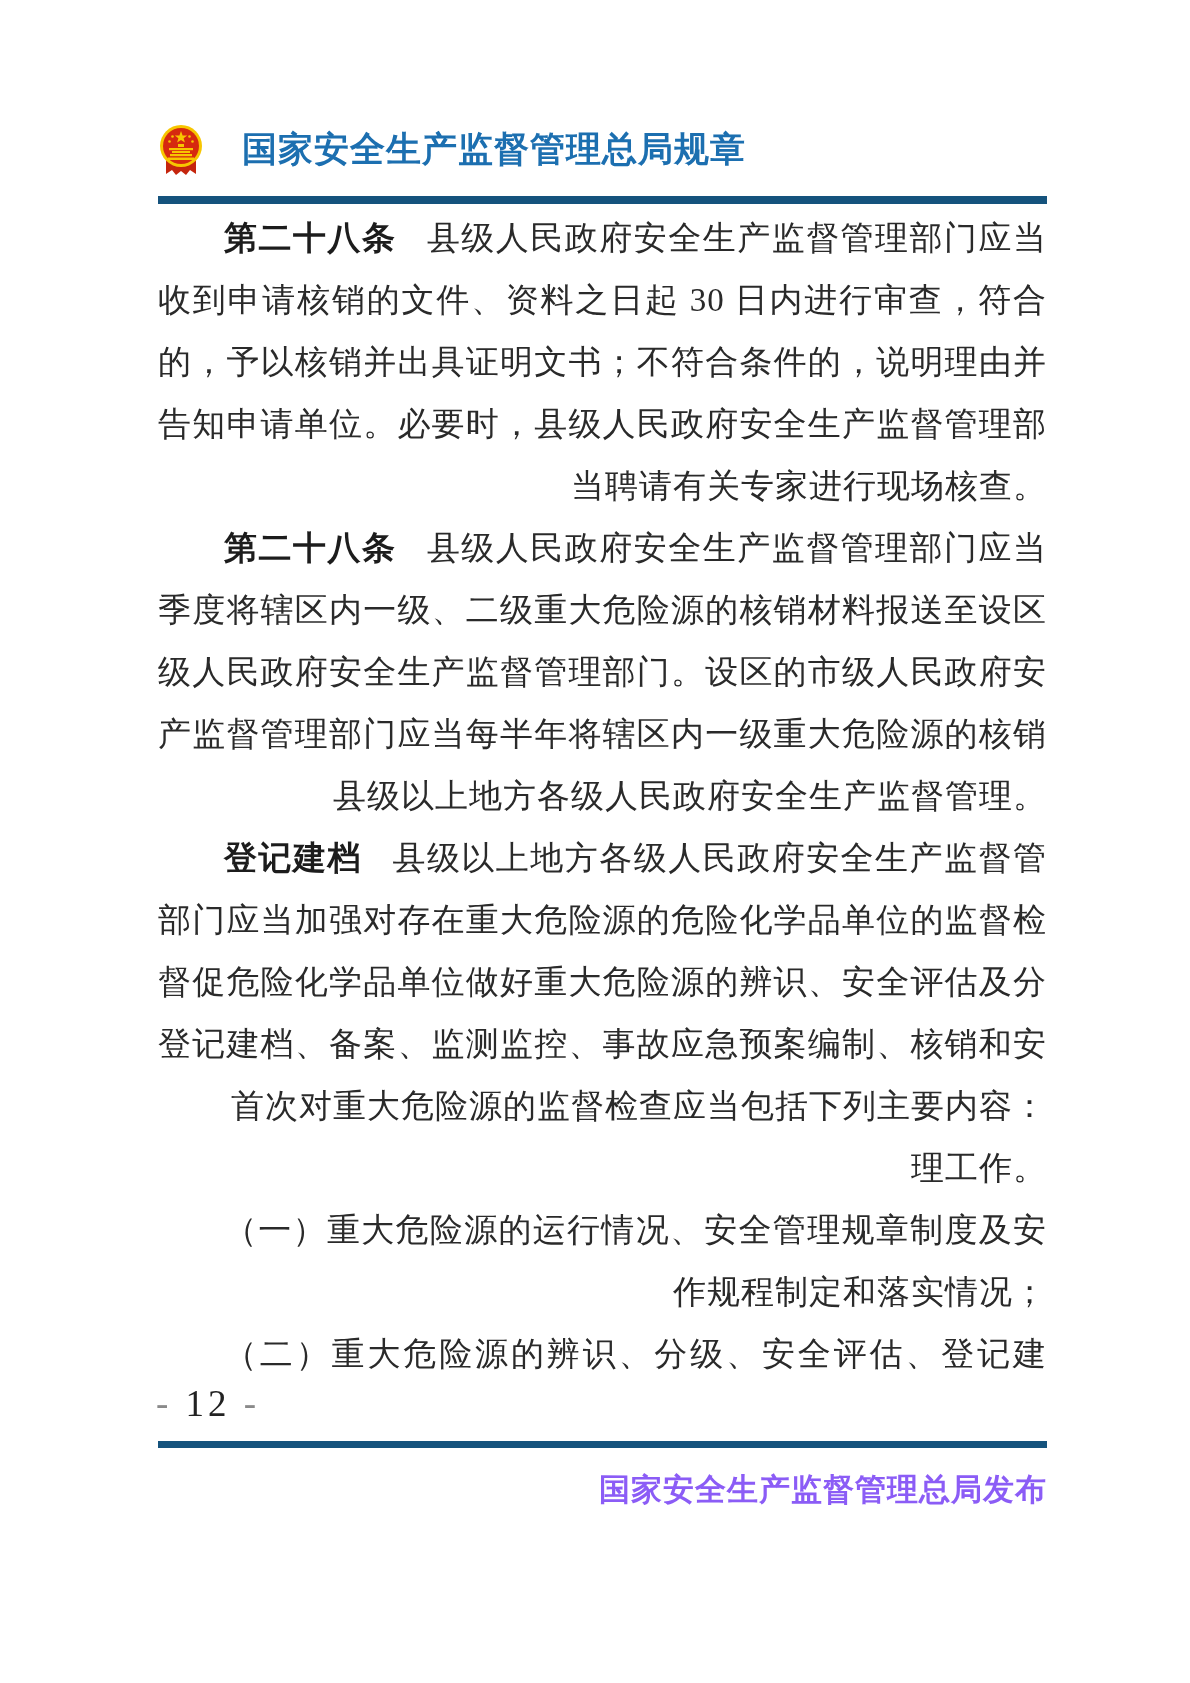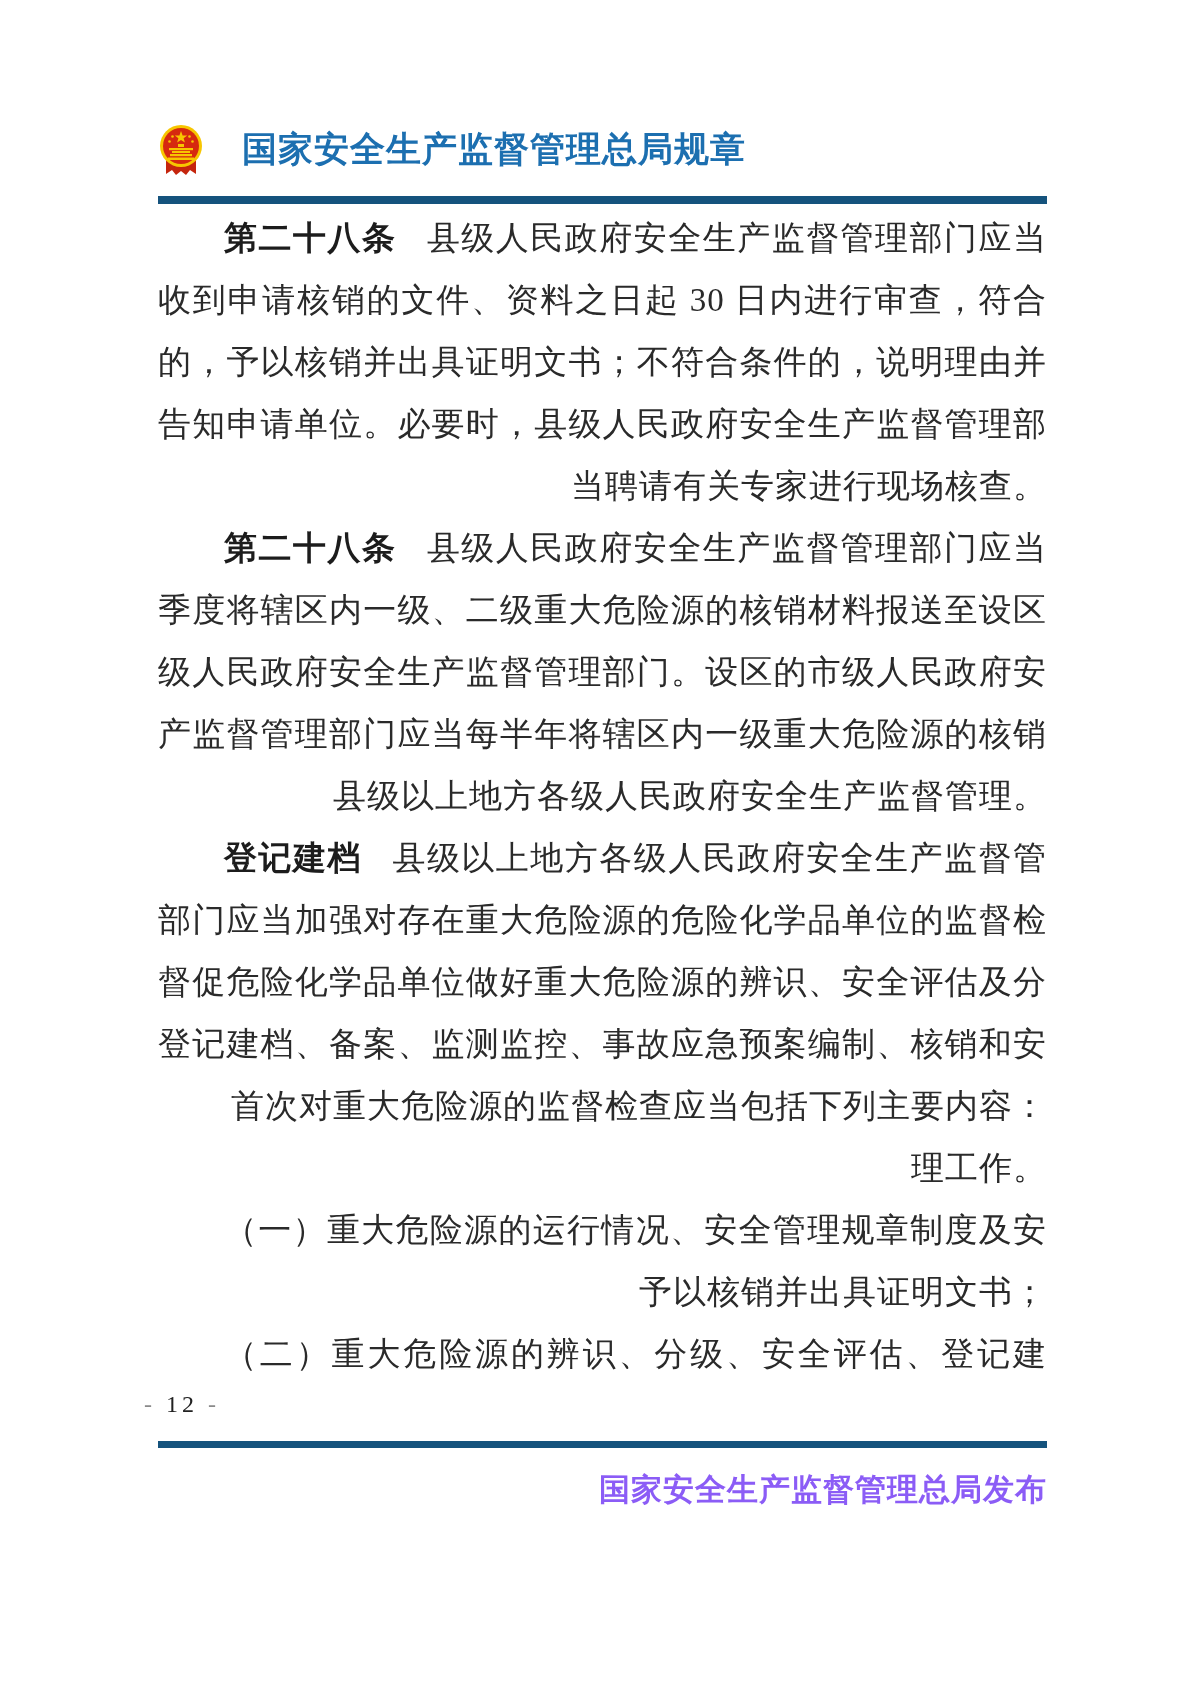--- a/index.html
+++ b/index.html
@@ -65,25 +65,25 @@
   }
   .line.indent { padding-left: 66px; }
   .article-no {
     font-weight: 700;
     font-family: Liberation Mono, monospace;
     color: #1c1c1c;
   }
   .label-gap { display: inline-block; width: 30px; }
   .page-number {
     position: absolute;
-    left: 144px;
+    left: 156px;
     top: 1384px;
     height: 40px;
     line-height: 40px;
-    font-size: 24px;
+    font-size: 37px;
     color: #222222;
     letter-spacing: 4px;
   }
   .page-number .dash { color: #8a8a8a; }
   .footer-rule {
     position: absolute;
     left: 158px;
     top: 1441px;
     width: 889px;
     height: 7px;
@@ -142,21 +142,21 @@
       <div class="line fill"><span>级人民政府安全生产监督管理部门。设区的市级人民政府安全生</span></div>
       <div class="line fill"><span>产监督管理部门应当每半年将辖区内一级重大危险源的核销材</span></div>
       <div class="line"><span>县级以上地方各级人民政府安全生产监督管理。</span></div>
       <div class="line fill indent"><span class="article-no">登记建档</span><span class="label-gap"></span><span>县级以上地方各级人民政府安全生产监督管理</span></div>
       <div class="line fill"><span>部门应当加强对存在重大危险源的危险化学品单位的监督检查，</span></div>
       <div class="line fill"><span>督促危险化学品单位做好重大危险源的辨识、安全评估及分级、</span></div>
       <div class="line fill"><span>登记建档、备案、监测监控、事故应急预案编制、核销和安全管</span></div>
       <div class="line indent"><span>首次对重大危险源的监督检查应当包括下列主要内容：</span></div>
       <div class="line"><span>理工作。</span></div>
       <div class="line fill indent"><span>（一）重大危险源的运行情况、安全管理规章制度及安全操</span></div>
-      <div class="line"><span>予以核销并出具证明文书；</span></div>
+      <div class="line"><span>作规程制定和落实情况；</span></div>
       <div class="line fill indent"><span>（二）重大危险源的辨识、分级、安全评估、登记建档、备</span></div>
     </div>
 
   <div class="page-number"><span class="dash">-</span> <span>12</span> <span class="dash">-</span></div>
 
   <div class="footer-rule"></div>
 
   <div class="footer-text">国家安全生产监督管理总局发布</div>
 
 </div>

